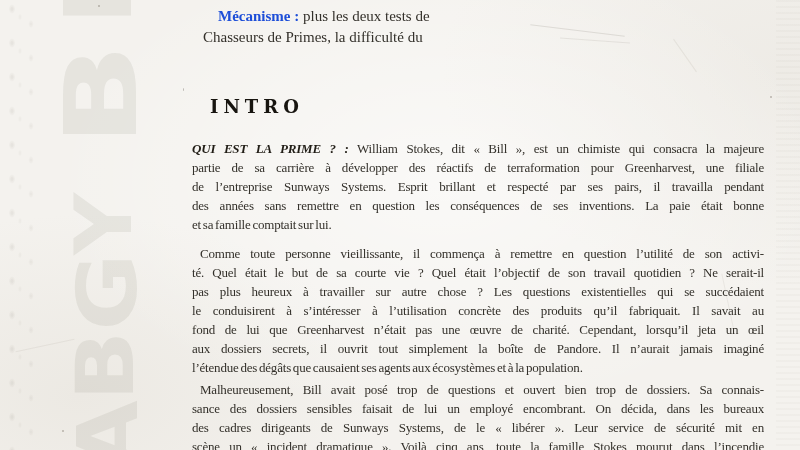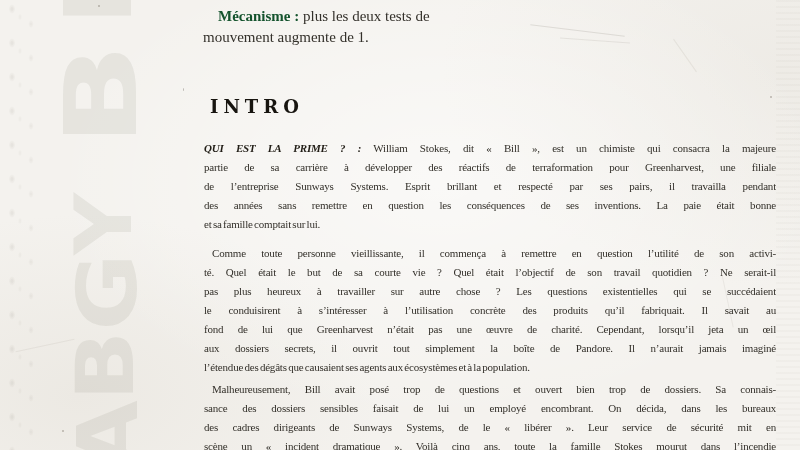--- a/index.html
+++ b/index.html
@@ -47,27 +47,27 @@
   .scratch.s5{left:15px;top:345px;width:60px;transform:rotate(-12deg);opacity:.5;}
   .speck{position:absolute;width:2px;height:2px;border-radius:50%;background:rgba(80,72,60,.35);pointer-events:none;}
   .speck.p1{left:98px;top:5px;}
   .speck.p2{left:183px;top:88px;width:1px;height:3px;}
   .speck.p3{left:770px;top:96px;}
   .speck.p4{left:62px;top:430px;}
   
   .mechanism{position:absolute;left:203px;top:6px;width:272px;font-size:15px;}
   .mechanism .mline{height:21px;line-height:21px;text-align:left;white-space:nowrap;}
   .mechanism .mline.indented{padding-left:15px;}
-  .mech-label{font-weight:bold;color:#14532d;}
+  .mech-label{font-weight:bold;color:#1d4ed8;}
   .intro-heading{
     position:absolute;left:210px;top:94px;
     font-family:"DejaVu Serif", serif;font-weight:bold;
     font-size:18px;line-height:26px;letter-spacing:5px;color:#17140f;
   }
-  .para{position:absolute;left:204px;width:572px;font-size:11px;letter-spacing:-0.2px;word-spacing:-1.2px;}
+  .para{position:absolute;left:192px;width:572px;font-size:13px;letter-spacing:-0.2px;word-spacing:-1.2px;}
   .para1{top:139px;}
   .para2{top:244px;}
   .para3{top:380px;}
   .line{height:19px;line-height:19px;text-align:justify;text-align-last:justify;overflow:hidden;}
   .line.last-left{text-align-last:left;}
   .line.first-indent{padding-left:8px;}
   .lines-rest{display:contents;}
   .para-lead{font-weight:bold;font-style:italic;color:#211d16;}
 </style>
 </head>
@@ -90,21 +90,21 @@
 <div class="scratch s5"></div>
 <div class="speck p1"></div>
 <div class="speck p2"></div>
 <div class="speck p3"></div>
 <div class="speck p4"></div>
 
 <div class="mechanism">
   <div class="mline indented">
     <span class="mech-label">Mécanisme :</span><span> plus les deux tests de</span>
   </div>
-  <div class="mline">mouvement augmente de 1.</div>
+  <div class="mline">Chasseurs de Primes, la difficulté du</div>
 </div>
 
 <div class="intro-heading">INTRO</div>
 
 <div class="para para1">
   <div class="line">
     <span class="para-lead">QUI EST LA PRIME ? :</span><span> William Stokes, dit « Bill », est un chimiste qui consacra la majeure</span>
   </div>
   <div class="lines-rest"><div class="line">partie de sa carrière à développer des réactifs de terraformation pour Greenharvest, une filiale</div><div class="line">de l’entreprise Sunways Systems. Esprit brillant et respecté par ses pairs, il travailla pendant</div><div class="line">des années sans remettre en question les conséquences de ses inventions. La paie était bonne</div><div class="line last-left">et sa famille comptait sur lui.</div></div>
 </div>

